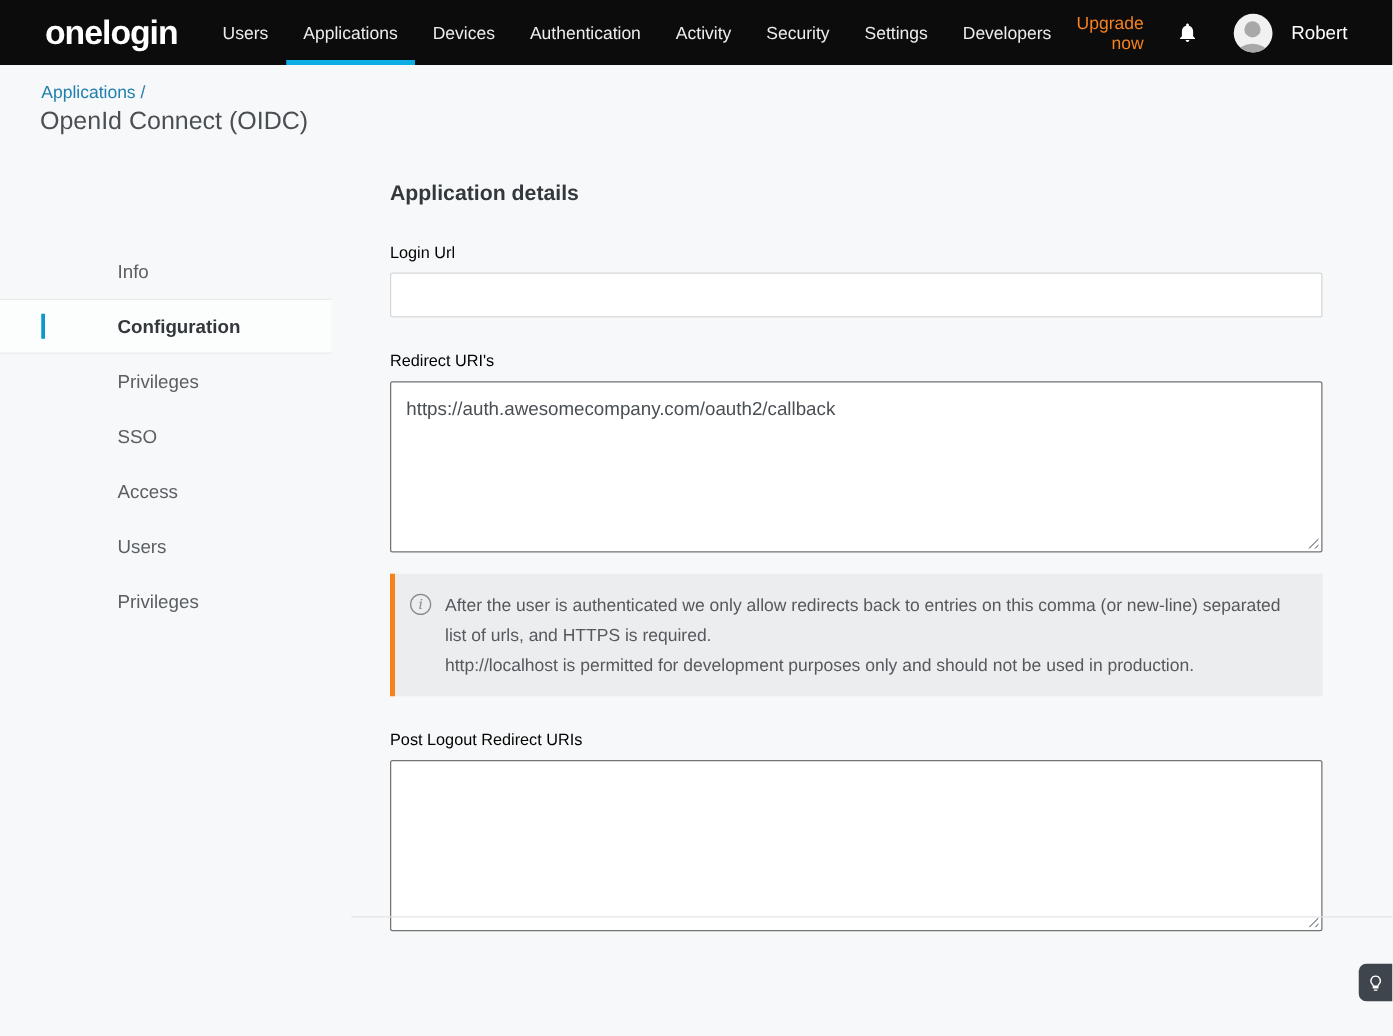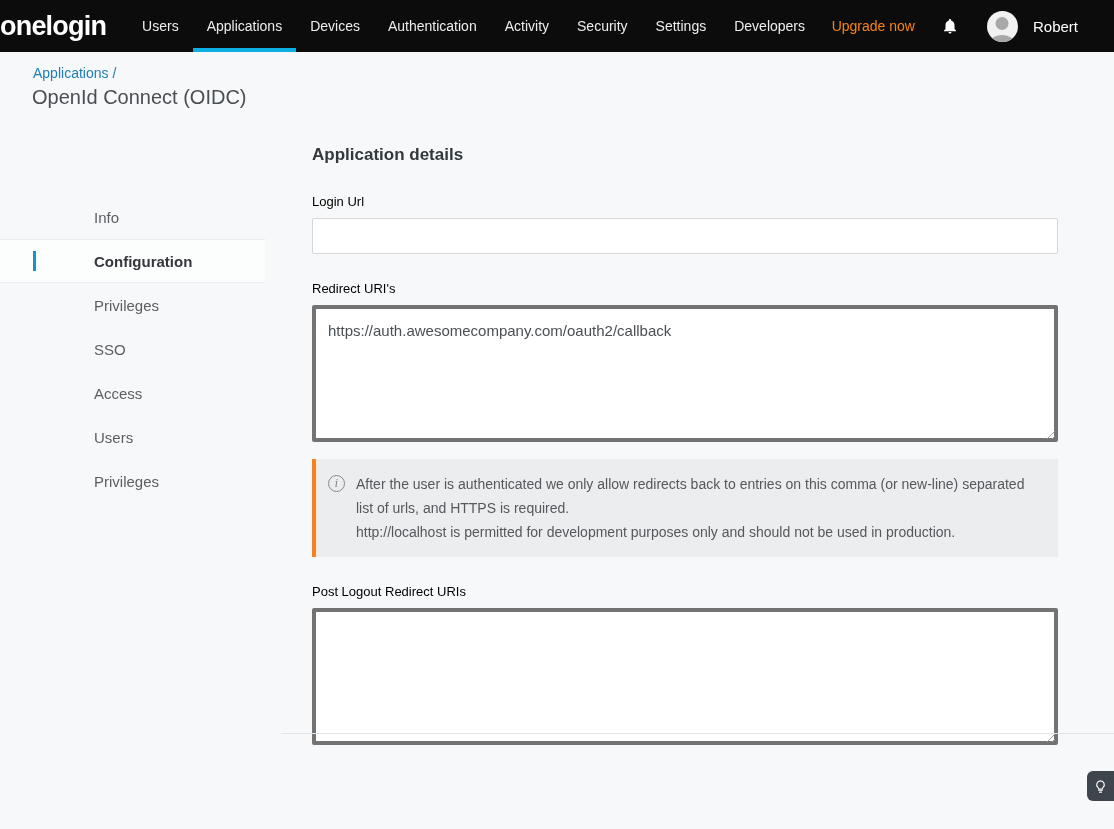--- a/index.html
+++ b/index.html
@@ -9,40 +9,42 @@
     background:#f7f8f9;
     position:relative;
     overflow:hidden;
     color:#4a4f54;
   }
 
   
   .topnav {
     height:52px; background:#0c0c0c;
     display:flex; align-items:stretch;
+    padding-left:36px;
   }
   .logo {
     color:#ffffff; font-size:27px; font-weight:bold;
     letter-spacing:-0.8px; align-self:center;
     margin-right:22px; cursor:pointer;
   }
   .nav-items { display:flex; align-items:stretch; }
   .nav-item {
     color:#ededed; font-size:14px;
     display:flex; align-items:center;
     padding:0 14px; position:relative; cursor:pointer;
     white-space:nowrap;
   }
   .nav-item.active::after {
     content:""; position:absolute; left:0; right:0; bottom:0;
     height:4px; background:#0daee4;
   }
   .nav-right {
     margin-left:auto; display:flex; align-items:center;
     padding-right:36px;
+    text-align:right;
   }
   .upgrade { color:#f58220; font-size:14px; cursor:pointer; margin-right:26px; }
   .bell { width:18px; height:18px; cursor:pointer; margin-right:28px; display:flex; }
   .avatar {
     width:31px; height:31px; border-radius:50%;
     background:#f1f1f1; position:relative; overflow:hidden;
     margin-right:15px; cursor:pointer; flex:none;
   }
   .avatar .head {
     position:absolute; left:50%; top:6px; transform:translateX(-50%);
@@ -109,21 +111,21 @@
   .field-label { display:block; font-size:13px; color:#000000; margin-bottom:9px; }
   .field { margin-bottom:27px; }
   .text-input {
     width:100%; height:36px;
     border:1px solid #d5d8d9; border-radius:2px; background:#ffffff;
     padding:0 12px; font-size:15px; color:#4a4f54; font-family:inherit;
   }
   .ta-wrap { position:relative; }
   textarea.text-area {
     width:100%; height:137px; display:block;
-    border:4px solid #737373; border-radius:2px; background:#ffffff;
+    border:1px solid #737373; border-radius:2px; background:#ffffff;
     padding:10px 12px; font-size:15px; color:#4a4f54; font-family:inherit;
     line-height:1.6; resize:none;
   }
   .grip {
     position:absolute; right:3px; bottom:3px; width:11px; height:11px;
     background:repeating-linear-gradient(135deg, transparent 0 2.5px, #9aa0a4 2.5px 3.5px);
     clip-path:polygon(100% 0, 100% 100%, 0 100%);
     cursor:ns-resize;
   }
   .note {

